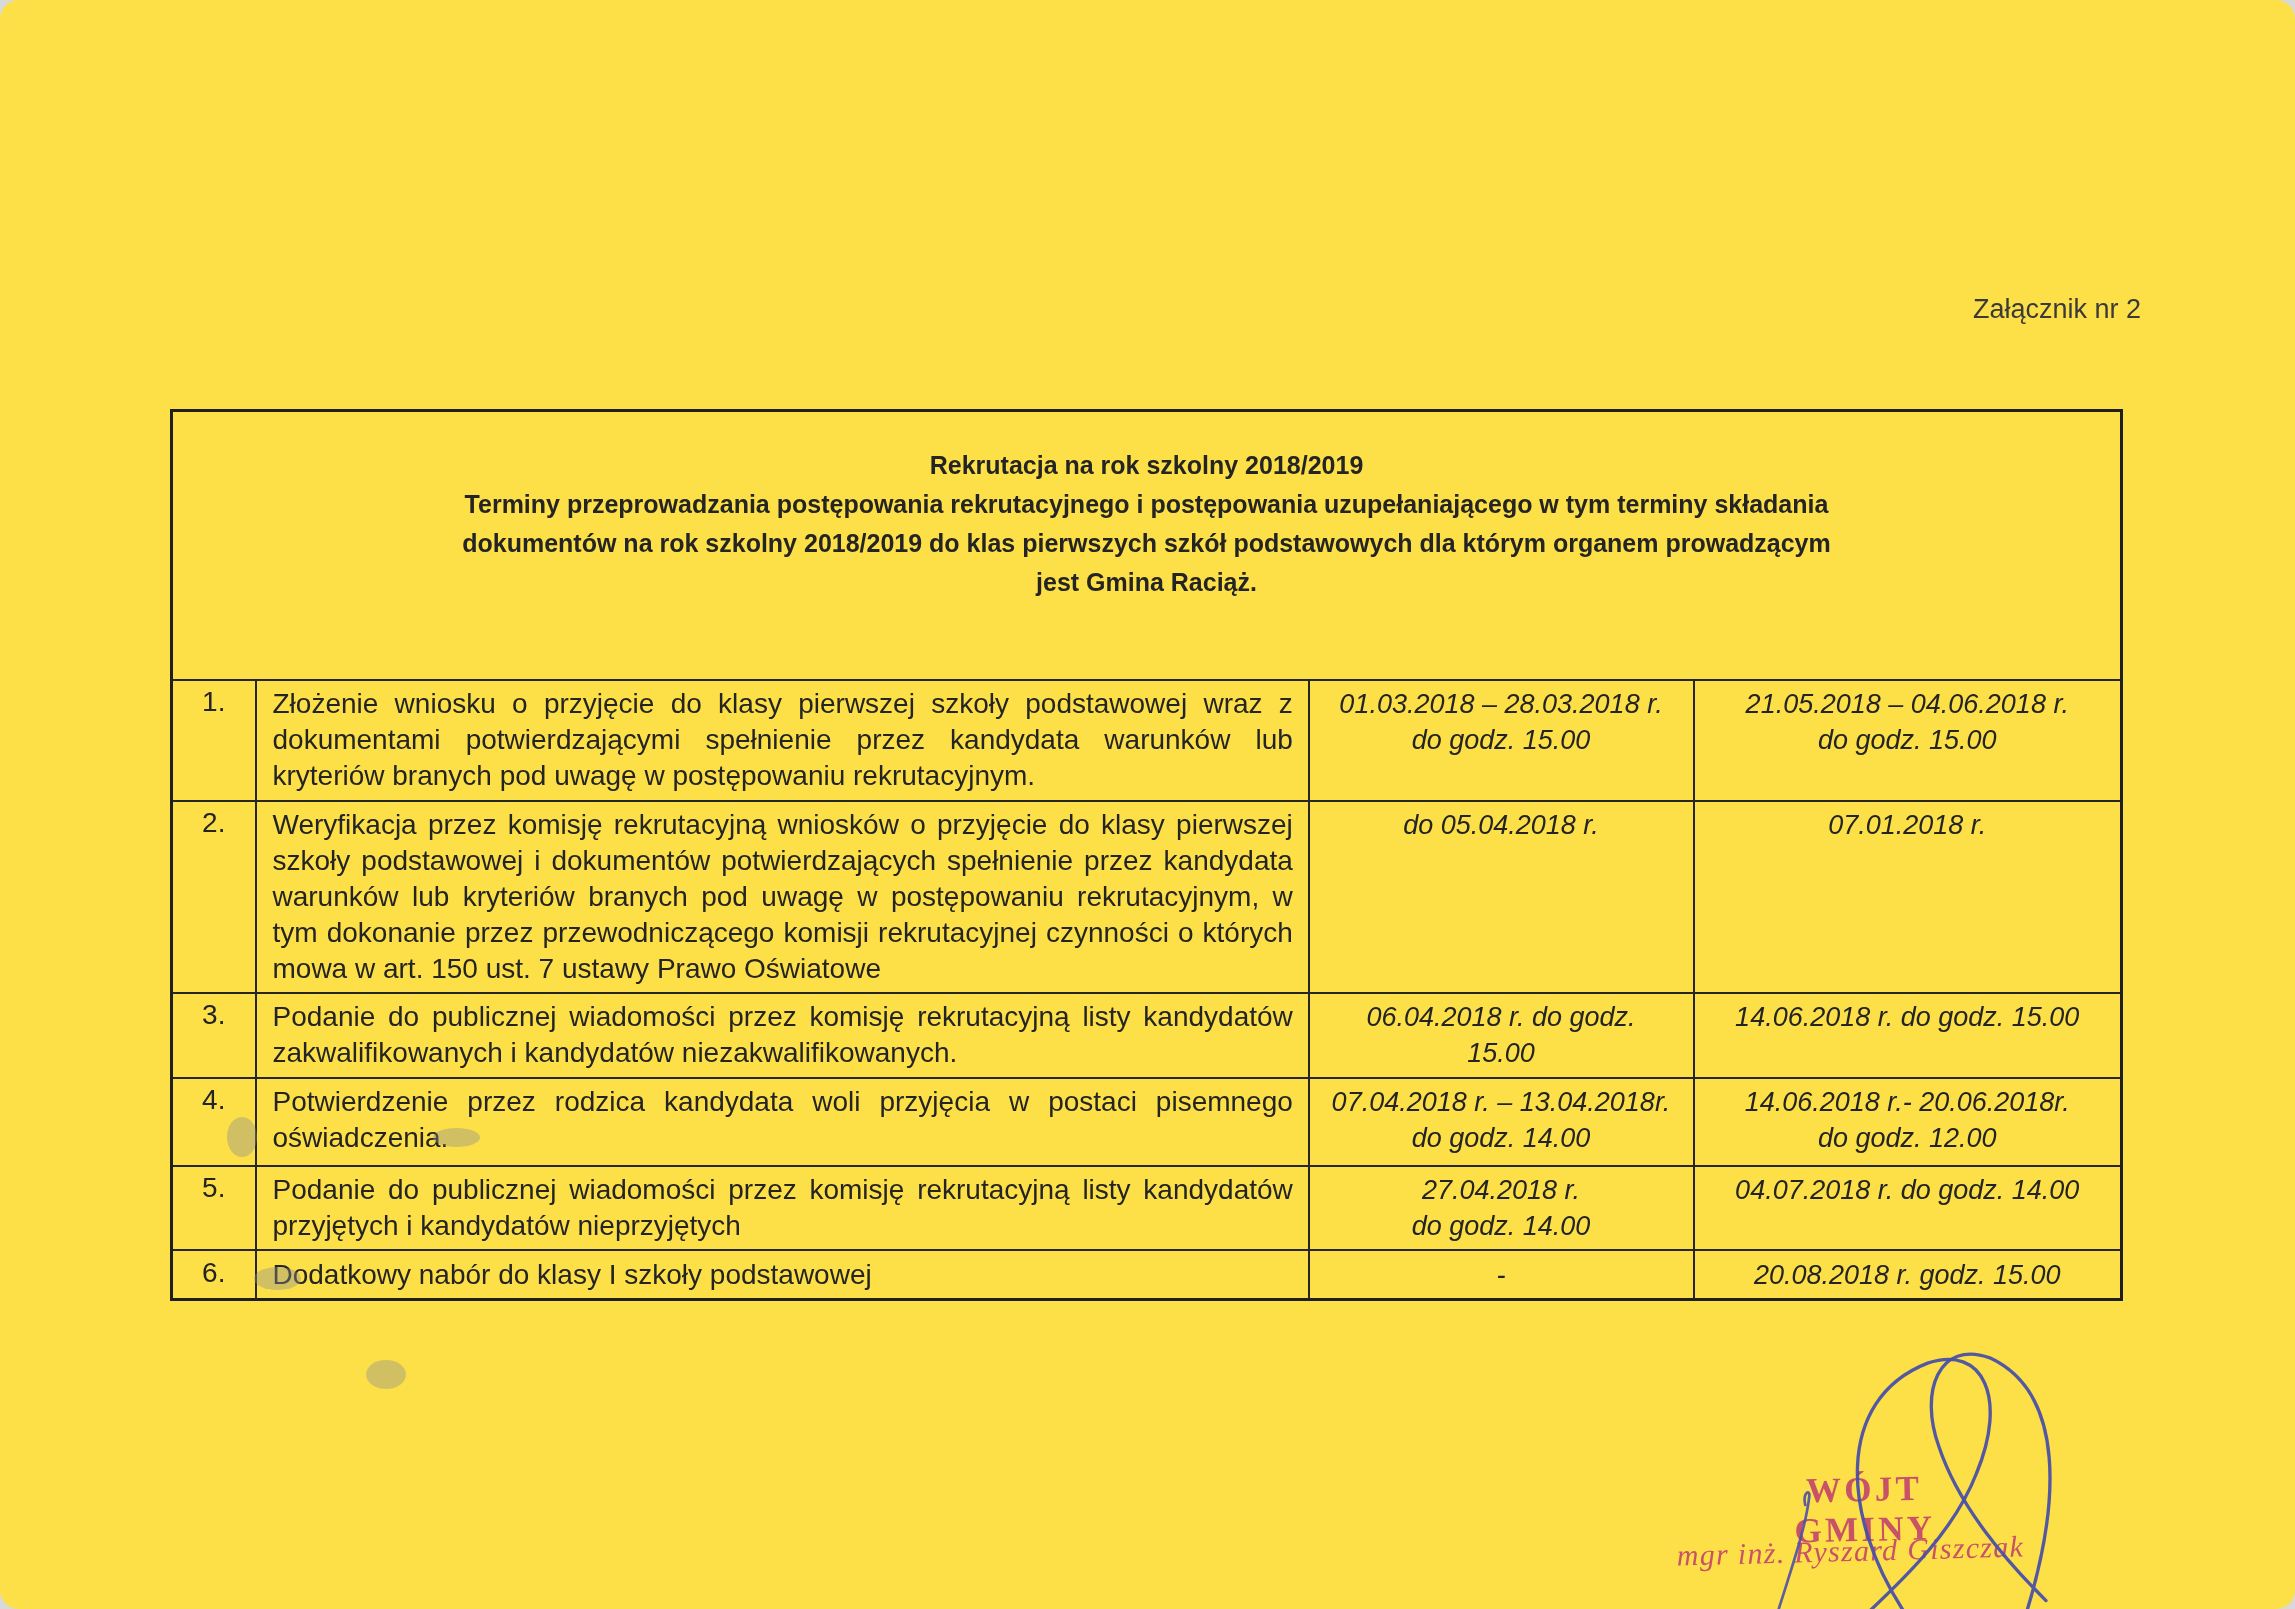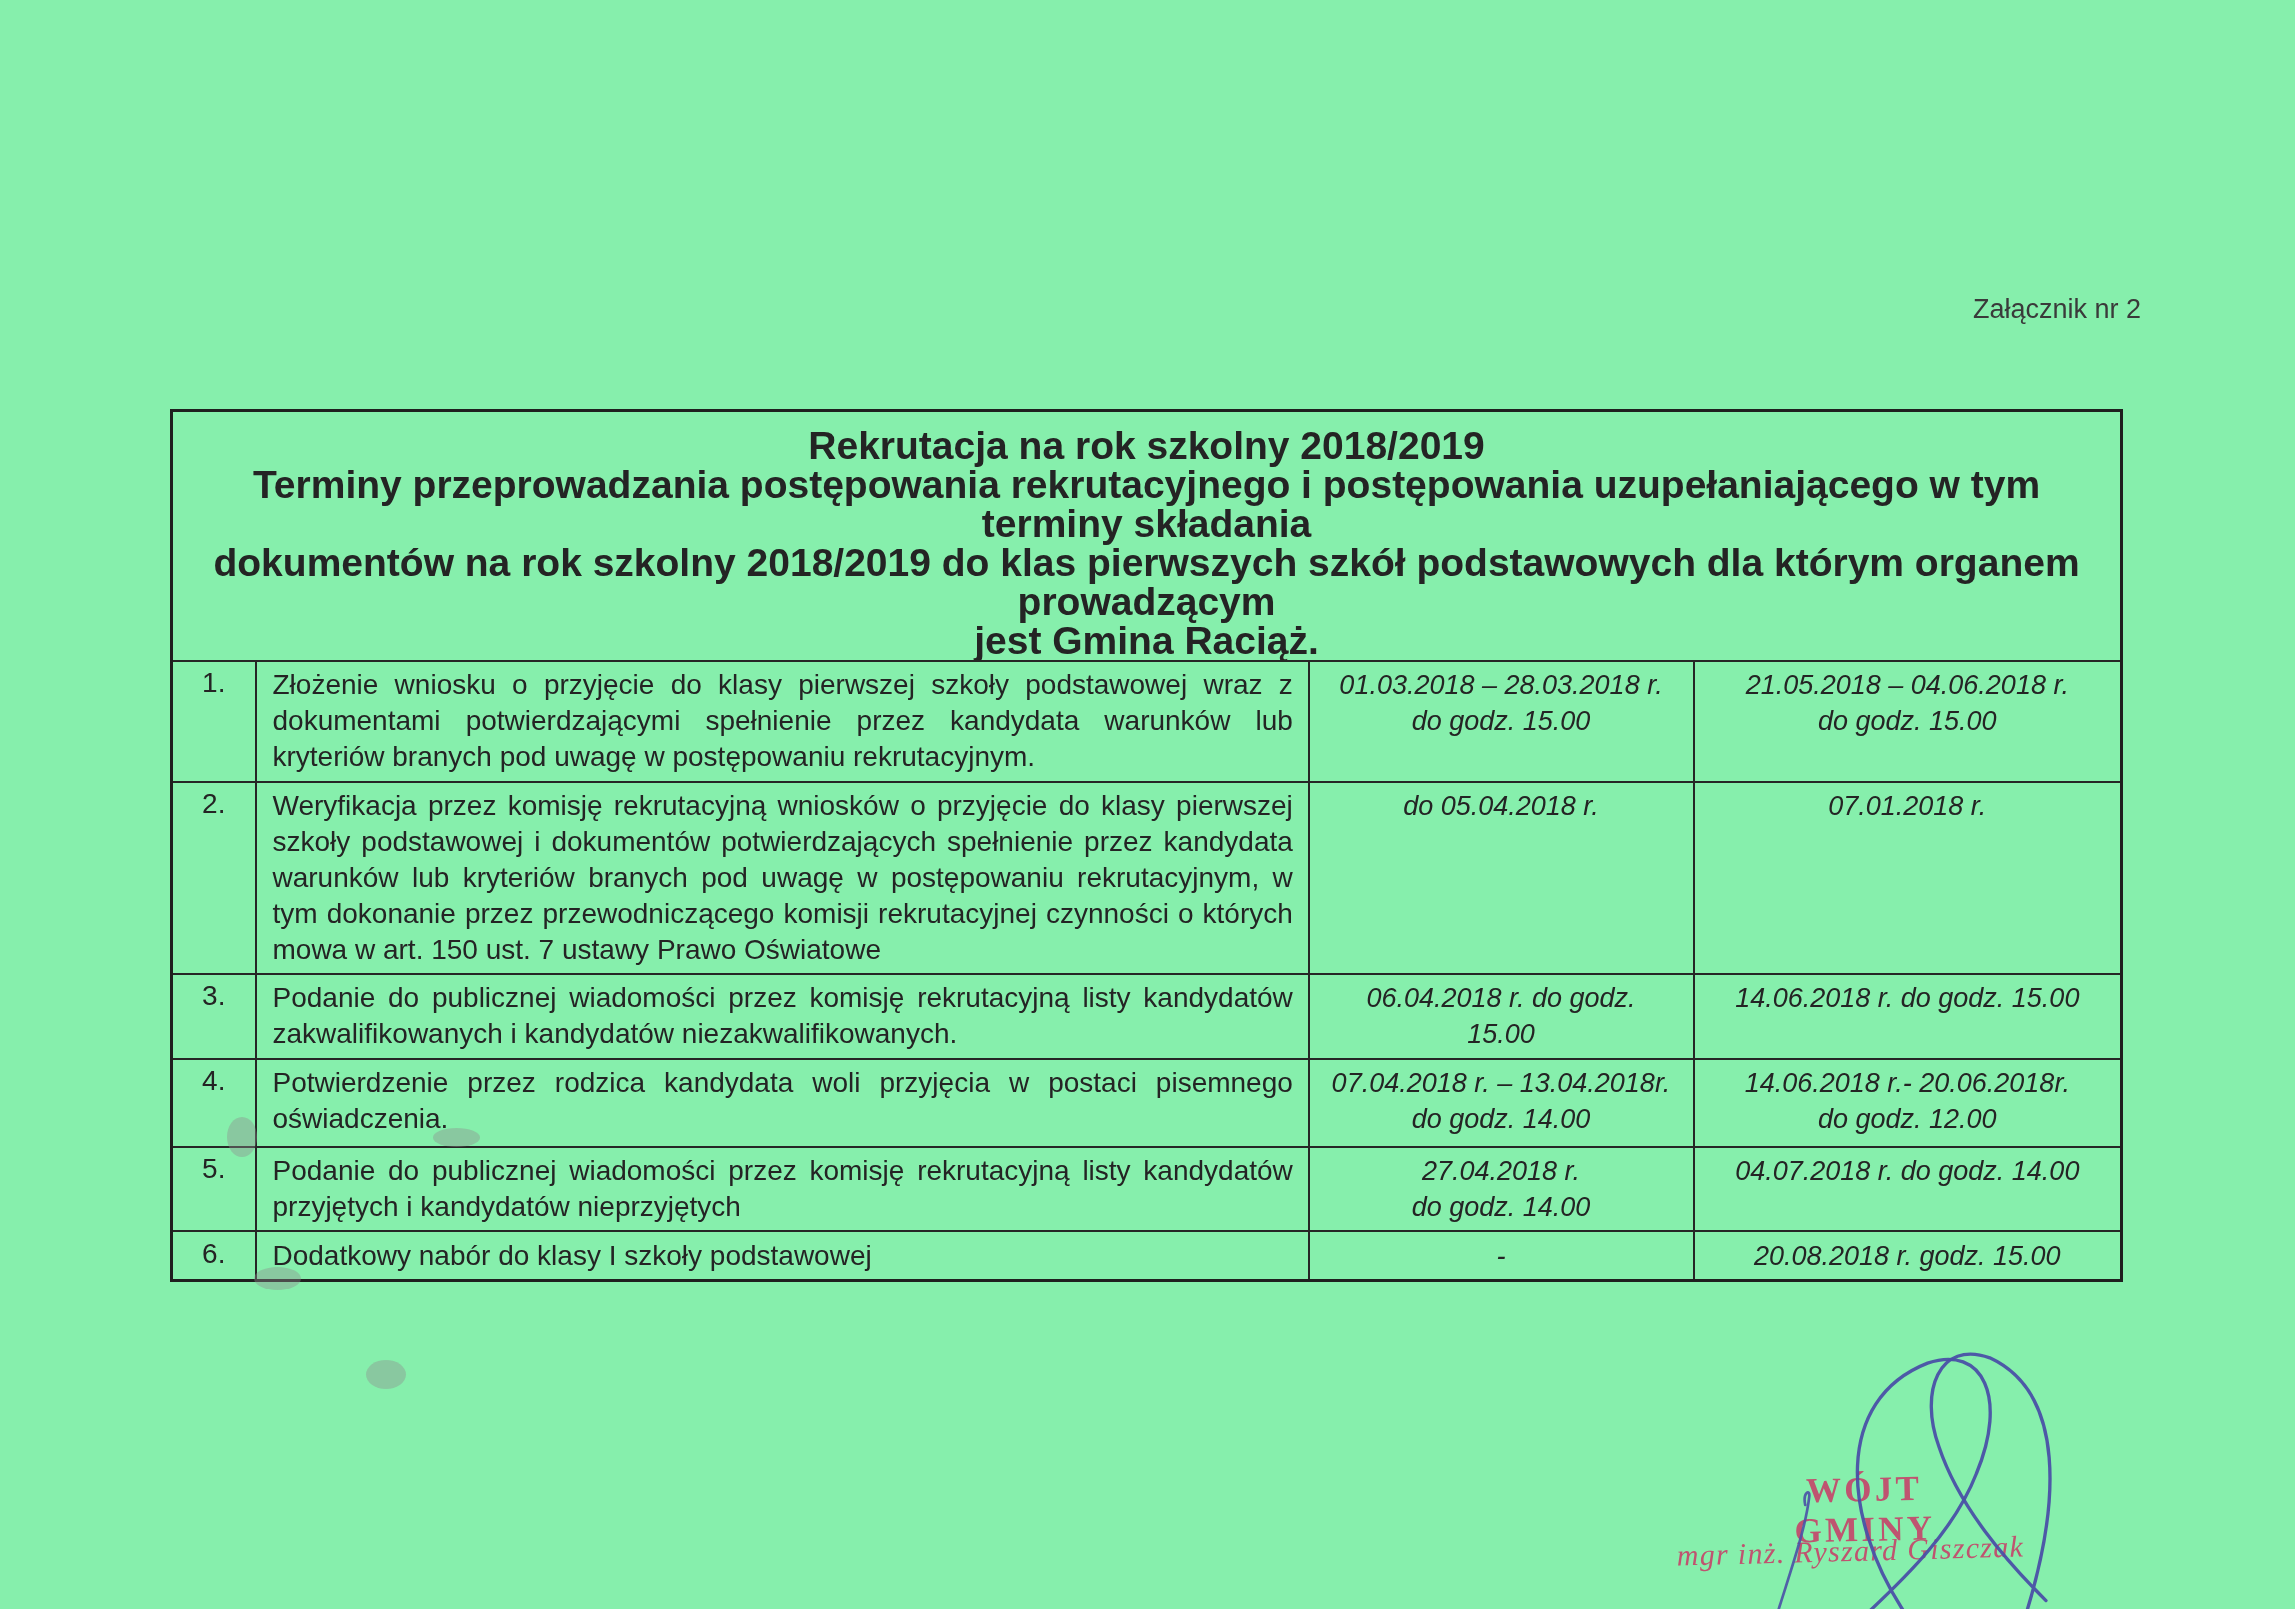--- a/index.html
+++ b/index.html
@@ -1,33 +1,33 @@
 <!DOCTYPE html>
 <html lang="pl" style="font-size:10.7px"><head>
 <meta charset="utf-8">
 <style>
   html,body{margin:0;padding:0;background:#d9d9d9;}
   .page{
-    position:relative;width:2295px;height:1609px;background:#86efac;
-    overflow:hidden;font-family:"Liberation Sans",sans-serif;color:#242424;
+    position:relative;width:2295px;height:1609px;background:#fde047;
+    overflow:hidden;font-family:"Liberation Sans",sans-serif;color:#242424;border-radius:19px;
   }
   .attachment{
     position:absolute;top:294px;right:154px;font-size:27px;color:#3a3a3a;
   }
   .doc-table{
     position:absolute;left:170px;top:409px;width:1951px;
     border-collapse:collapse;table-layout:fixed;border:3.3px solid #1f1f1f;
   }
   .doc-table td{
     border:2px solid #262626;vertical-align:top;color:#242424;overflow:hidden;
   }
   .c-lp{width:84px;} .c-act{width:1053px;} .c-t1{width:385px;} .c-t2{width:428px;}
   .title-cell{
-    height:233px;padding:14px 27px 0 27px;text-align:center;
-    font-weight:bold;font-size:39px;line-height:39px;
+    height:233px;padding:34px 27px 0 27px;text-align:center;
+    font-weight:bold;font-size:25px;line-height:39px;
   }
   .head-row td{height:143px;font-weight:bold;text-align:center;}
   .lp-head{font-size:29px;padding-top:6.7px;}
   .act-head{font-size:31px;padding-top:6.7px;}
   .term-head{font-size:29px;line-height:49px;padding-top:2.7px;}
   .preline{white-space:pre-line;}
   .r1{height:115px;} .r2{height:181px;} .r3{height:82px;}
   .r4{height:88px;} .r5{height:66px;}  .r6{height:46px;}
   .lp-cell{text-align:center;font-size:28px;padding-top:5.3px;}
   .act-cell{

